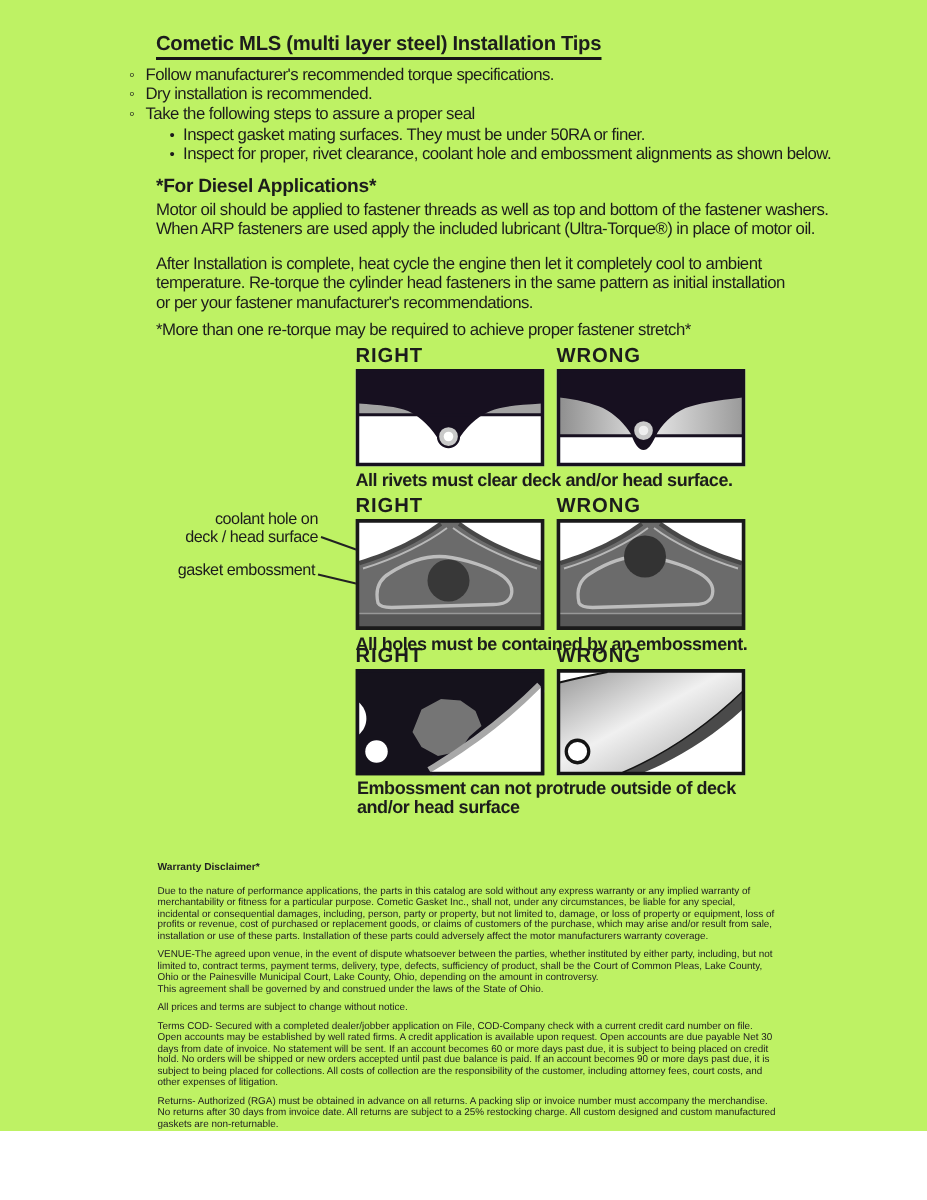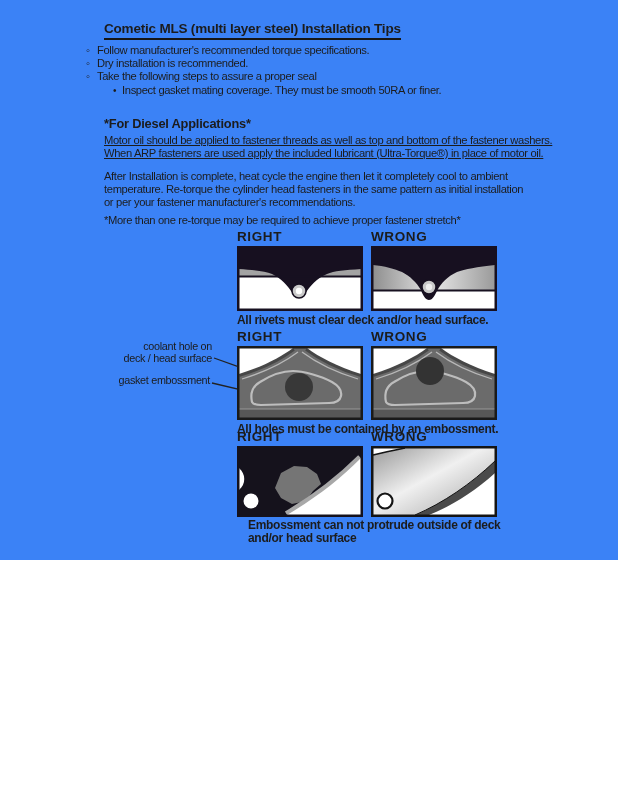--- a/index.html
+++ b/index.html
@@ -1,34 +1,34 @@
 <!DOCTYPE html>
 <html><head>
 <meta charset="utf-8">
 <style>
   * { margin:0; padding:0; box-sizing:border-box; }
   html,body { background:#ffffff; }
   .page {
-    position:relative; width:618px; height:560px; background:#3b82f6;
+    position:relative; width:618px; height:754px; background:#bef264;
     font-family:"Liberation Sans", sans-serif; color:#1c1c1c; overflow:hidden;
   }
   .abs { position:absolute; }
   .doc-title {
     left:104px; top:21px; font-size:13.5px; font-weight:bold;
     border-bottom:2px solid #161616; padding-bottom:2px; letter-spacing:-0.2px;
     white-space:nowrap;
   }
   .tips { left:86px; top:44px; font-size:11.2px; letter-spacing:-0.35px; line-height:13.2px; }
   .tip-item { white-space:nowrap; padding-left:11px; position:relative; }
   .tip-item::before { content:"◦"; position:absolute; left:0; top:0; font-size:11px; }
   .sub-item { white-space:nowrap; padding-left:9px; position:relative; margin-left:27px; }
   .sub-item::before { content:"•"; position:absolute; left:0; top:0; font-size:10px; }
   .diesel-head { left:104px; top:116px; font-size:12.8px; font-weight:bold; letter-spacing:-0.2px; }
   .bodyline { white-space:nowrap; font-size:11.2px; letter-spacing:-0.35px; line-height:13px; }
-  .para1 { left:104px; top:134px;text-decoration:underline; }
+  .para1 { left:104px; top:134px; }
   .para2 { left:104px; top:170px; }
   .note  { left:104px; top:214px; }
   .fig-header { font-size:13.5px; font-weight:bold; letter-spacing:0.6px; text-align:left; width:126px; }
   .fig-caption { font-size:12px; font-weight:bold; letter-spacing:-0.3px; line-height:12.8px; }
   .panel { width:126px; }
   .panel svg { display:block; width:100%; height:100%; }
   .fig2-label { font-size:10.8px; letter-spacing:-0.3px; line-height:11.5px; text-align:right; white-space:nowrap; }
   .warranty { left:105px; top:575px; width:414px; font-size:6.6px; line-height:7.5px; letter-spacing:0; color:#222; }
   .warranty .w-head { font-weight:bold; font-size:6.8px; margin-bottom:8px; }
   .warranty .wp { margin-bottom:5px; }
@@ -39,21 +39,22 @@
 <body>
 
 <div class="page">
 
   <div class="abs doc-title">Cometic MLS (multi layer steel) Installation Tips</div>
 
   <div class="abs tips">
     <div class="tip-item">Follow manufacturer's recommended torque specifications.</div>
     <div class="tip-item">Dry installation is recommended.</div>
     <div class="tip-item">Take the following steps to assure a proper seal</div>
-    <div class="sub-item">Inspect gasket mating coverage.  They must be smooth 50RA or finer.</div>
+    <div class="sub-item">Inspect gasket mating surfaces.  They must be under 50RA or finer.</div>
+    <div class="sub-item">Inspect for proper, rivet clearance, coolant hole and embossment alignments as shown below.</div>
   </div>
 
   <div class="abs diesel-head">*For Diesel Applications*</div>
   <div class="abs para1">
     <div class="bodyline">Motor oil should be applied to fastener threads as well as top and bottom of the fastener washers.</div>
     <div class="bodyline">When ARP fasteners are used apply the included lubricant (Ultra-Torque®) in place of motor oil.</div>
   </div>
   <div class="abs para2">
     <div class="bodyline">After Installation is complete, heat cycle the engine then let it completely cool to ambient</div>
     <div class="bodyline">temperature. Re-torque the cylinder head fasteners in the same pattern as initial installation</div>
@@ -174,21 +175,21 @@
       <rect width="126" height="71" fill="#ffffff"></rect>
       <path d="M2,9 C14,6 24,4 34,2 L124,2 L124,15 C100,38 72,57 44,69 L2,69 Z" fill="url(#g3)"></path>
       <path d="M2,9 C14,6 24,4 34,2" stroke="#141414" stroke-width="1.5" fill="none"></path>
       <path d="M44,69 C72,57 100,38 124,15 L124,27 C102,47 78,61 58,69 Z" fill="#4a4a4a"></path>
       <path d="M44,69 C72,57 100,38 124,15" stroke="#141414" stroke-width="1" fill="none"></path>
       <circle cx="14" cy="55" r="7.5" fill="#ffffff" stroke="#141414" stroke-width="2.2"></circle>
       <rect x="1.25" y="1.25" width="123.5" height="68.5" fill="none" stroke="#141414" stroke-width="2.5"></rect>
     </svg>
   </div>
 
-  <div class="abs fig-caption" style="left:248px; top:519px; width:282px;">Embossment can not protrude outside of deck and/or head surface</div>
+  <div class="abs fig-caption" style="left:238px; top:519px; width:282px;">Embossment can not protrude outside of deck and/or head surface</div>
 
   <div class="abs warranty">
     <div class="w-head">Warranty Disclaimer*</div>
     <div class="wp">Due to the nature of performance applications, the parts in this catalog are sold without any express warranty or any implied warranty of merchantability or fitness for a particular purpose.  Cometic Gasket Inc., shall not, under any circumstances, be liable for any special, incidental or consequential damages, including, person, party or property, but not limited to, damage, or loss of property or equipment, loss of profits or revenue, cost of purchased or replacement goods, or claims of customers of the purchase, which may arise and/or result from sale, installation or use of these parts.  Installation of these parts could adversely affect the motor manufacturers warranty coverage.</div>
     <div class="wp-tight">VENUE-The agreed upon venue, in the event of dispute whatsoever between the parties, whether instituted by either party, including, but not limited to, contract terms, payment terms, delivery, type, defects, sufficiency of product, shall be the Court of Common Pleas, Lake County, Ohio or the Painesville Municipal Court, Lake County, Ohio, depending on the amount in controversy.</div>
     <div class="wp">This agreement shall be governed by and construed under the laws of the State of Ohio.</div>
     <div class="wp">All prices and terms are subject to change without notice.</div>
     <div class="wp">Terms COD- Secured with a completed dealer/jobber application on File, COD-Company check with a current credit card number on file.  Open accounts may be established by well rated firms.  A credit application is available upon request.  Open accounts are due payable Net 30 days from date of invoice.  No statement will be sent.  If an account becomes 60 or more days past due, it is subject to being placed on credit hold.  No orders will be shipped or new orders accepted until past due balance is paid.  If an account becomes 90 or more days past due, it is subject to being placed for collections.  All costs of collection are the responsibility of the customer, including attorney fees, court costs, and other expenses of litigation.</div>
     <div class="wp">Returns- Authorized (RGA) must be obtained in advance on all returns.  A packing slip or invoice number must accompany the merchandise.  No returns after 30 days from invoice date.  All returns are subject to a 25% restocking charge.  All custom designed and custom manufactured gaskets are non-returnable.</div>
     <div class="wp-tight">Only catalog parts are returnable.</div>

